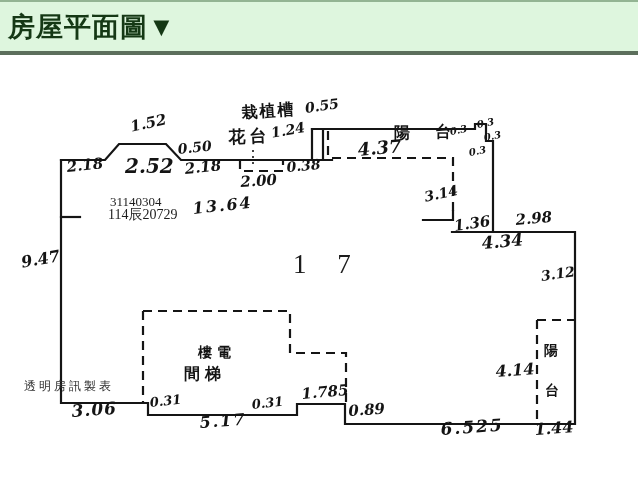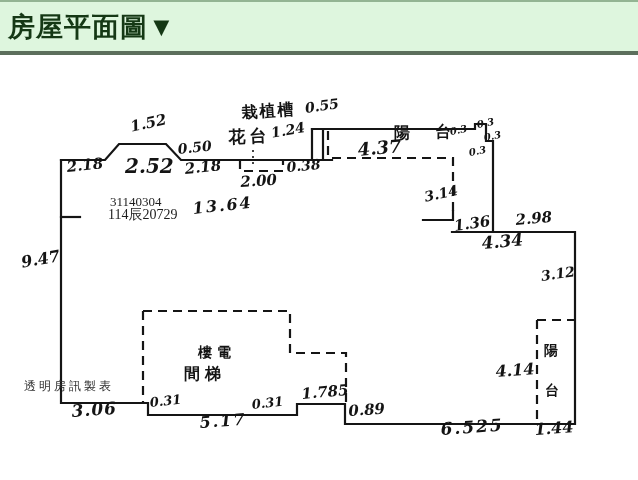--- a/index.html
+++ b/index.html
@@ -83,15 +83,16 @@
   <span class="lbl cjk" style="left:228px;top:129px;font-size:17px;transform:rotate(-3deg);letter-spacing:4px">花台</span>
   <span class="lbl cjk" style="left:394px;top:125px;font-size:16px">陽</span>
   <span class="lbl cjk" style="left:435px;top:124px;font-size:16px">台</span>
   <span class="lbl cjk" style="left:198px;top:345px;font-size:14px;letter-spacing:5px">樓電</span>
   <span class="lbl cjk" style="left:184px;top:366px;font-size:16px;letter-spacing:5px">間梯</span>
   <span class="lbl cjk" style="left:544px;top:343px;font-size:14px">陽</span>
   <span class="lbl cjk" style="left:545px;top:383px;font-size:14px">台</span>
 
   <span class="stamp" style="left:110px;top:195px;font-size:13px">31140304</span>
   <span class="stamp" style="left:108px;top:208px;font-size:14px">114辰20729</span>
+  <span class="stamp" style="left:293px;top:251px;font-size:27px;letter-spacing:12px">1 7</span>
   <span class="stamp" style="left:24px;top:380px;font-size:12px;letter-spacing:3px;color:#2e2e2e;font-weight:normal">透明房訊製表</span>
 
 </div>
 
 </body></html>

